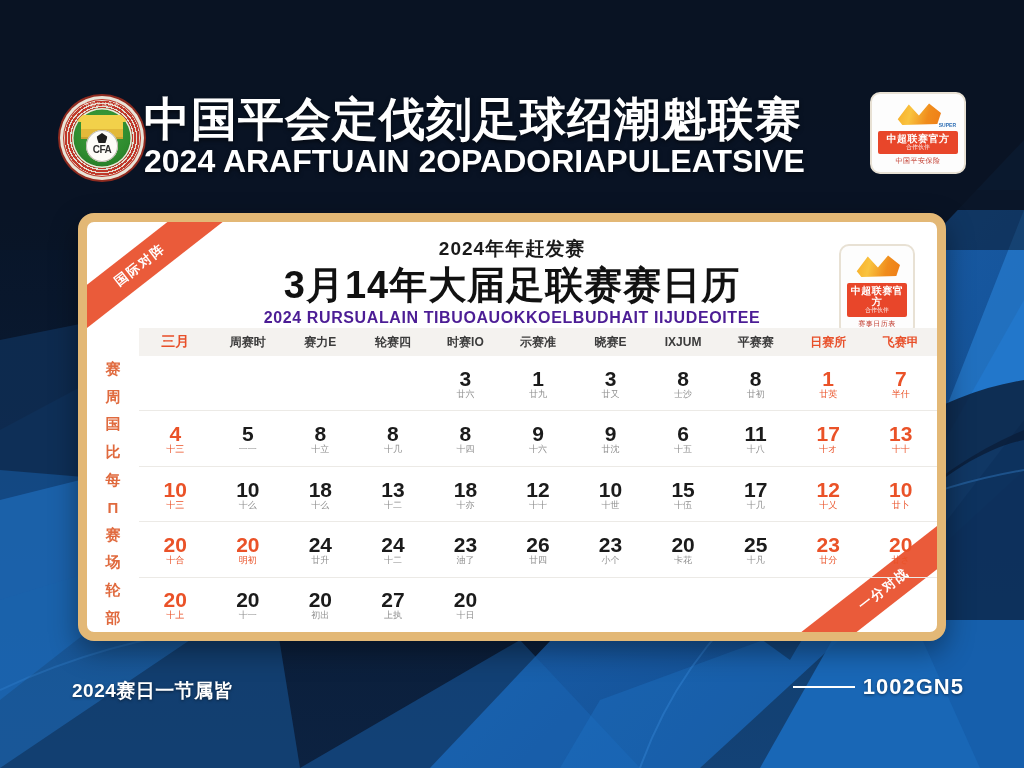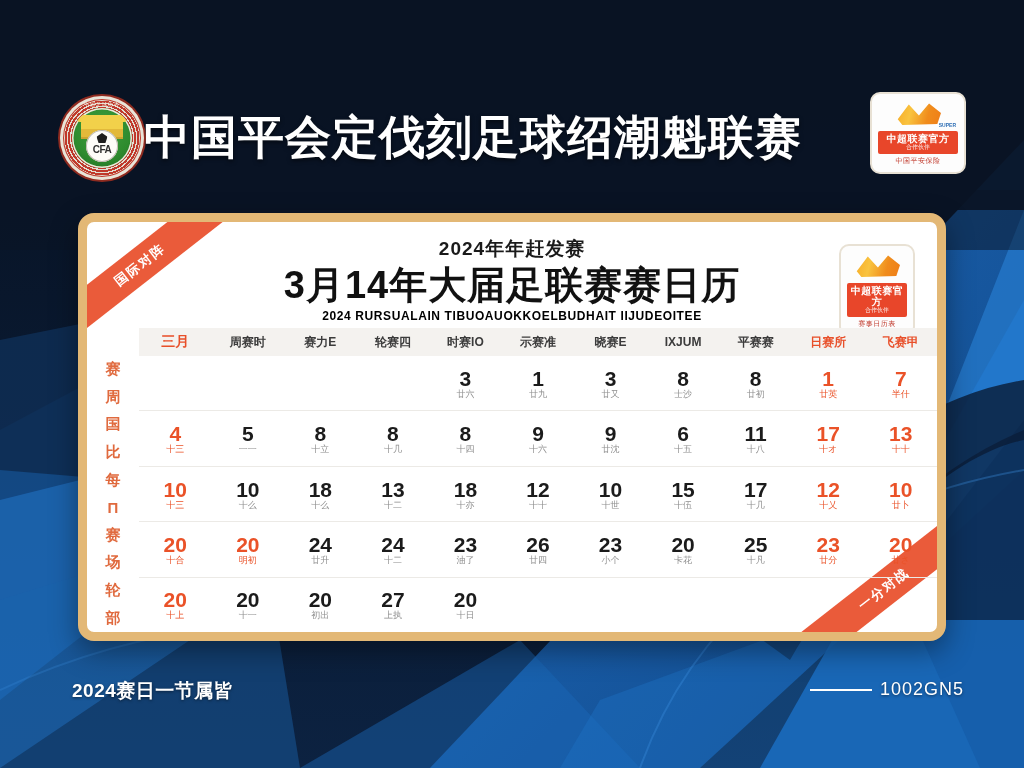--- a/index.html
+++ b/index.html
@@ -186,21 +186,21 @@
   .cal-pre {
     font-size: 19px; font-weight: bold; color: #1a1a1a;
     letter-spacing: 1px;
   }
   .cal-title {
     font-size: 38px; font-weight: bold; color: #111;
     letter-spacing: 1px; line-height: 1.12;
     margin-top: 2px;
   }
   .cal-sub {
-    font-size: 12px; font-weight: bold; color: #000000;
+    font-size: 16px; font-weight: bold; color: #4c1d95;
     letter-spacing: .6px; margin-top: 2px;
   }
   .card-sponsor {
     position: absolute; right: 22px; top: 22px;
     width: 76px;
   }
 
   
   .grid-wrap {
     position: absolute;
@@ -268,21 +268,21 @@
     letter-spacing: .5px; z-index: 6;
     text-shadow: 0 1px 3px rgba(0,0,0,.5);
   }
   .foot-right {
     position: absolute; right: 60px; bottom: 68px;
     display: flex; align-items: center; gap: 8px;
     z-index: 6;
   }
   .foot-rule { width: 62px; height: 2px; background: #fff; }
   .foot-right span {
-    font-size: 18px; font-weight: normal; color: #ffffff;
+    font-size: 22px; font-weight: bold; color: #ffffff;
     letter-spacing: 1px;
     text-shadow: 0 1px 3px rgba(0,0,0,.5);
   }
 </style>
 </head>
 <body>
 
 <div id="stage">
 
   <div class="bg-base"></div>
@@ -337,20 +337,21 @@
         <div class="crest-gate"></div>
         <div class="crest-ball">
           <span>CFA</span>
         </div>
       </div>
       <div class="crest-text-arc">中国足球协会</div>
     </div>
 
     <div class="header-titles">
       <div class="title-cn">中国平会定伐刻足球绍潮魁联赛</div>
+      <div class="title-en">2024 ARAFTUAIN 2OPADORIAPULEATSIVE</div>
     </div>
   </div>
 
   <div class="sponsor header-sponsor">
     <div class="sponsor-logo">
       <div class="sponsor-mark"></div>
       <div class="sponsor-sub">SUPER</div>
     </div>
     <div class="sponsor-band">
       <div class="b1">中超联赛官方</div>

